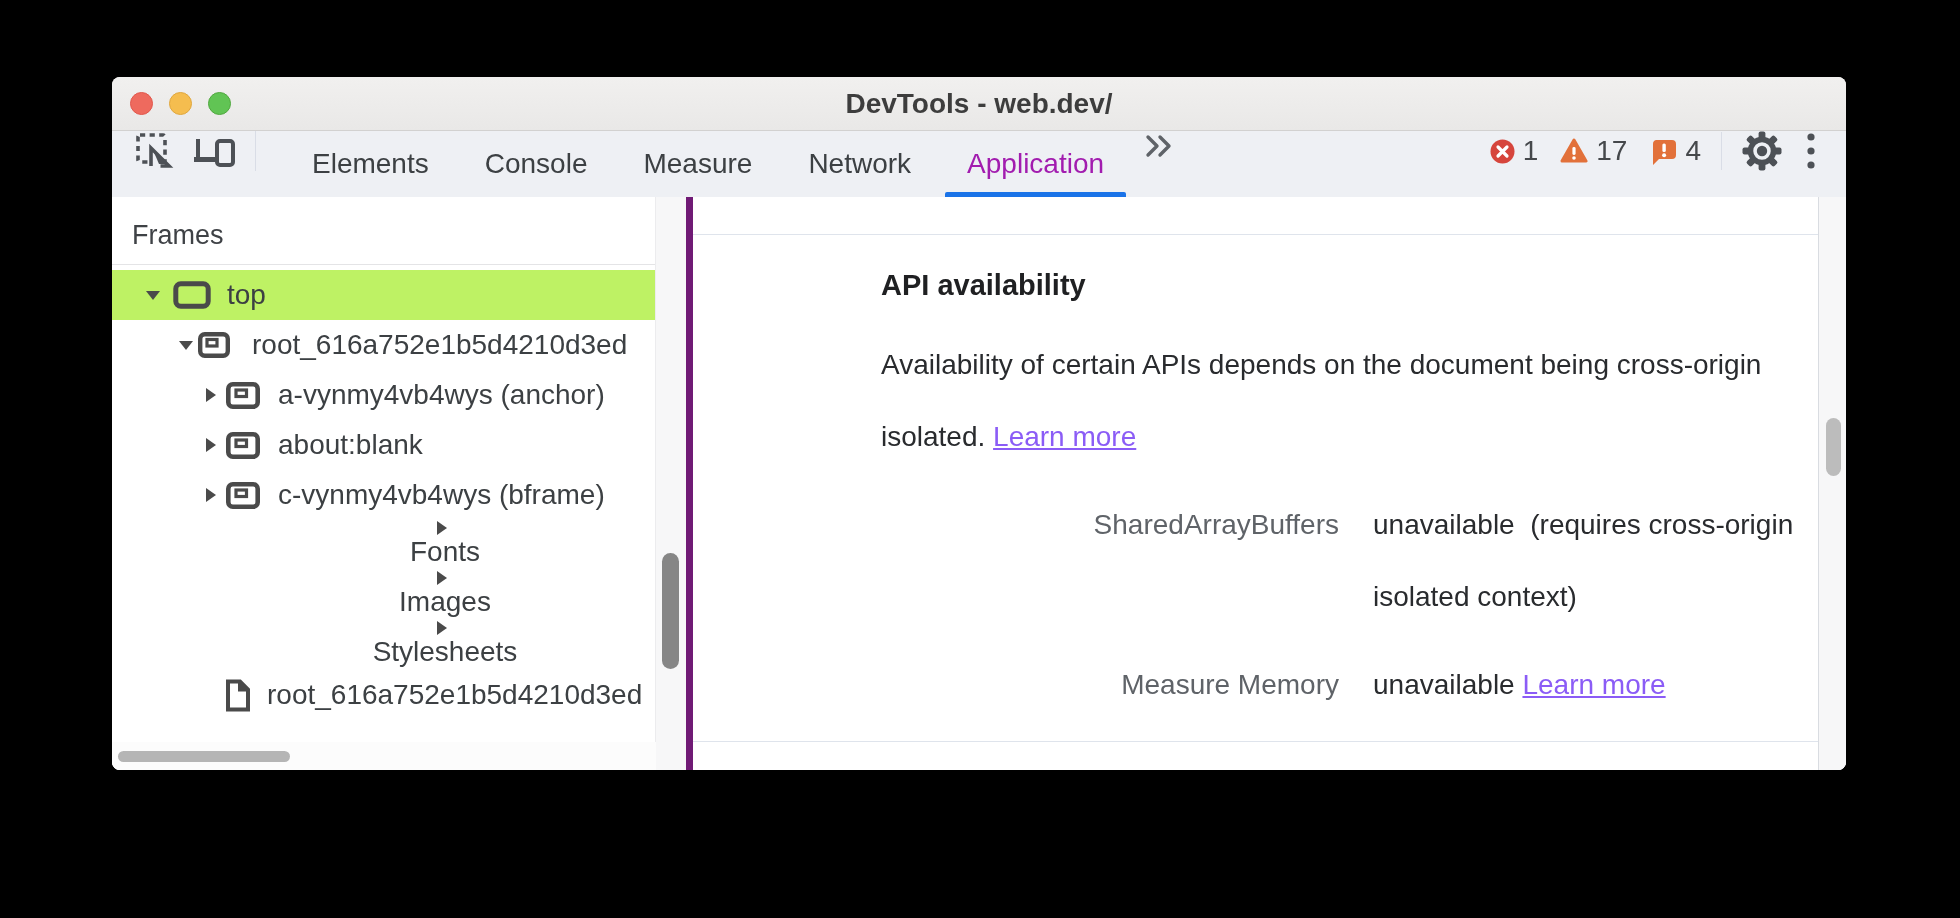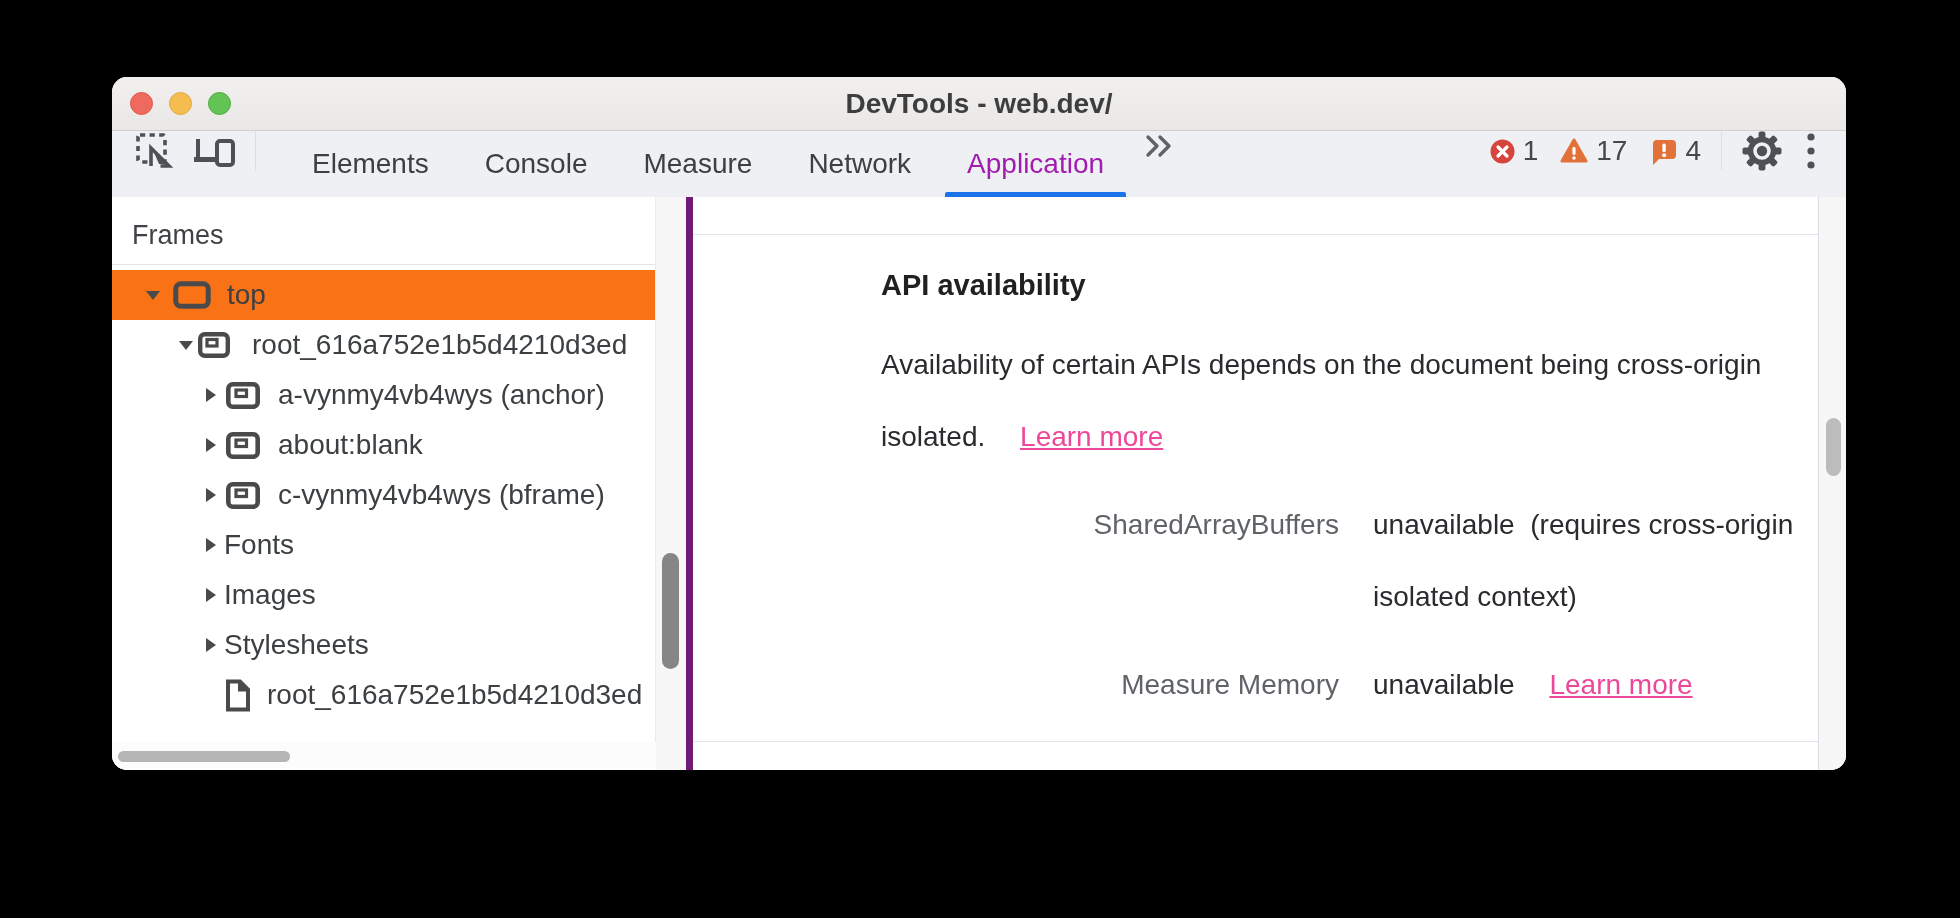--- a/index.html
+++ b/index.html
@@ -3,21 +3,21 @@
 <meta charset="utf-8">
 <style>
   html,body{margin:0;padding:0;}
   body{
     width:1960px;height:918px;background:#000;overflow:hidden;position:relative;
     font-family:"Liberation Sans","DejaVu Sans",sans-serif;
     -webkit-font-smoothing:antialiased;
   }
   .window{
     position:absolute;left:112px;top:77px;width:1734px;height:693px;
-    background:#fff;border-radius:15px;overflow:hidden;
+    background:#fff;border-radius:8px;overflow:hidden;
     box-shadow:0 24px 70px rgba(0,0,0,.55);
   }
   
   .titlebar{
     height:53px;background:linear-gradient(#f1f0ef,#e9e8e7);
     border-bottom:1px solid #d2d1d0;position:relative;
     display:flex;align-items:center;justify-content:center;
   }
   .traffic{position:absolute;left:18px;top:15px;display:flex;gap:16px;}
   .light{width:23px;height:23px;border-radius:50%;}
@@ -56,26 +56,26 @@
     width:574px;flex:none;background:#fff;border-right:7px solid #701a75;
     position:relative;overflow:hidden;
   }
   .frames-header{
     height:68px;border-bottom:1px solid #e4e4e6;display:flex;align-items:center;
     padding:10px 0 0 20px;box-sizing:border-box;
     font-size:27px;font-weight:500;color:#3f4246;
   }
   .tree{margin-top:5px;}
   .trow{height:50px;display:flex;align-items:center;font-size:28px;color:#3c4043;white-space:nowrap;}
-  .trow.selected{background:#f97316;}
+  .trow.selected{background:#bef264;}
   .arrowbox{width:20px;flex:none;display:flex;align-items:center;}
   .lvl1{padding-left:33px;}
   .lvl2{padding-left:66px;}
   .lvl3{padding-left:92px;}
-  .cat{padding-left:92px;}
+  .cat{padding-left:92px;flex-direction:column;}
   .docrow{padding-left:112px;}
   .lvl1 .fi{margin-left:8px;}
   .lvl1 .tlabel{margin-left:16px;}
   .lvl2 .tlabel{margin-left:22px;}
   .lvl3 .fi{margin-left:2px;}
   .lvl3 .tlabel{margin-left:18px;}
   .cat .tlabel{margin-left:0px;}
   .docrow .tlabel{margin-left:16px;}
   
   .sb-vgutter{
@@ -93,21 +93,21 @@
   .report-heading{
     position:absolute;left:188px;top:72px;font-size:29px;font-weight:bold;color:#1f2022;
   }
   .report-para{
     position:absolute;left:188px;top:132px;width:965px;font-size:28px;line-height:72px;color:#292b2e;
   }
   .report-rows{position:absolute;left:7px;top:292px;right:27px;}
   .rrow{display:grid;grid-template-columns:639px 480px;column-gap:34px;line-height:72px;font-size:28px;margin-bottom:16px;}
   .rlabel{text-align:right;color:#5f6368;}
   .rvalue{color:#292b2e;}
-  a.lnk{color:#ec4899;text-decoration:underline;cursor:pointer;margin-left:27px;}
+  a.lnk{color:#8b5cf6;text-decoration:underline;cursor:pointer;}
   
   .main-vgutter{position:absolute;top:0;bottom:0;right:0;width:27px;background:#f7f7f8;border-left:1px solid #d9dce1;}
   .main-vthumb{position:absolute;left:7px;width:15px;top:221px;height:58px;background:#bcbcbc;border-radius:8px;}
   svg{display:block;}
 </style>
 </head>
 <body>
 
 <div class="window">
 

